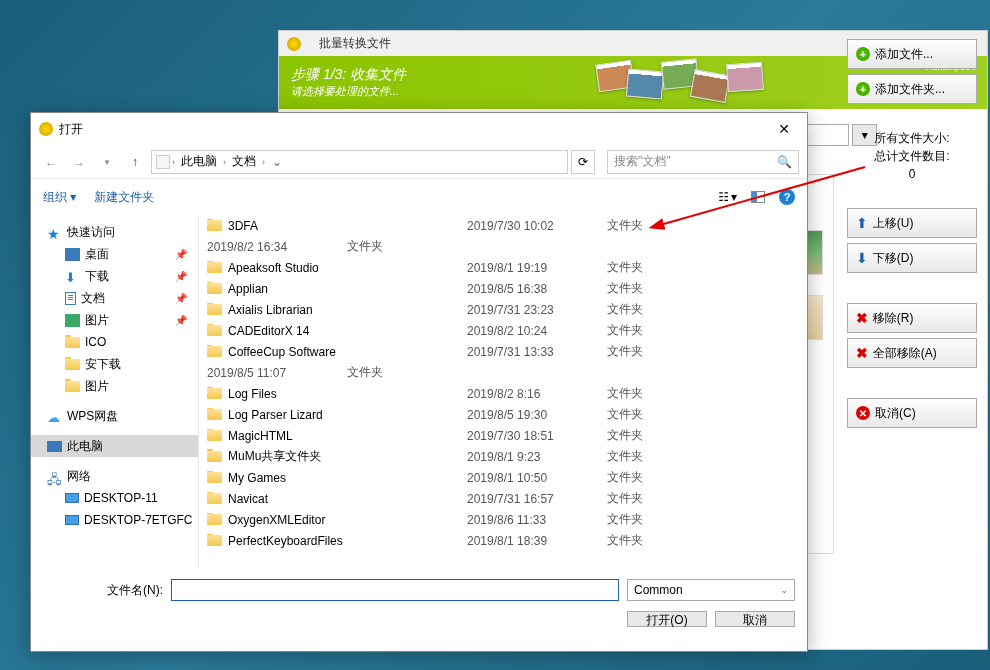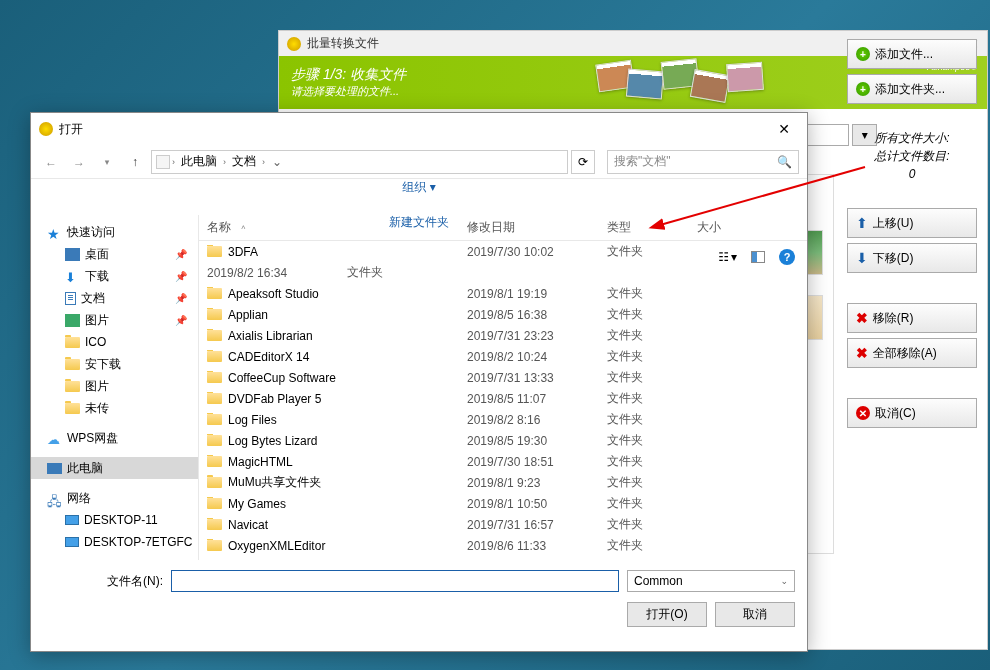--- a/index.html
+++ b/index.html
@@ -1,38 +1,38 @@
 <!DOCTYPE html>
 <html><head>
 <meta charset="utf-8">
 <style>
 * { margin: 0; padding: 0; box-sizing: border-box; font-family: "Microsoft YaHei", "Segoe UI", sans-serif; font-size: 12px; }
 body { width: 990px; height: 670px; background: linear-gradient(135deg, #1a5f7a 0%, #2a7a9a 50%, #1a5f7a 100%); position: relative; overflow: hidden; }
 
 
 .bg-window { position: absolute; left: 278px; top: 30px; width: 710px; height: 620px; background: #fff; border: 1px solid #ccc; }
-.bg-titlebar { height: 25px; background: #f0f0f0; display: flex; align-items: center; padding: 0 8px; gap: 6px; }
+.bg-titlebar { height: 25px; background: #f0f0f0; display: flex; align-items: center; padding: 0 8px; gap: 18px; }
 .bg-titlebar .title { flex: 1; color: #333; }
 .bg-banner { height: 53px; background: linear-gradient(90deg, #8bc400 0%, #a0d020 100%); display: flex; align-items: center; padding: 0 12px; position: relative; }
 .bg-banner-text { color: #fff; font-style: italic; font-size: 14px; }
 .bg-banner-sub { font-size: 11px; font-style: italic; }
 .bg-banner-brand { position: absolute; right: 10px; color: #fff; font-size: 20px; font-style: italic; font-weight: bold; }
 .bg-banner-brand .orange { color: #ff9900; }
 .bg-banner-brand .small { font-size: 9px; display: block; text-align: right; font-weight: normal; }
 .photo-strip { position: absolute; right: 200px; top: 2px; height: 48px; width: 200px; }
 .photo-strip .p { position:absolute; width:36px; height:28px; background:#fff; border:1px solid #ddd; box-shadow:0 1px 3px rgba(0,0,0,.3); }
 
 .bg-body { padding: 15px 25px 15px 15px; height: calc(100% - 78px); }
 .bg-dropdown { width: 555px; height:22px; border:1px solid #aaa; display:inline-block; vertical-align:top; }
 .bg-dd2 { width: 25px; height:22px; background:#e8e8e8; border:1px solid #aaa; display:inline-block; vertical-align:top; text-align:center; line-height:20px; }
 
 .side-panel { position: absolute; right: 0; top: 0; width: 150px; padding: 8px 0; }
 .side-btn { width: 130px; height: 30px; margin: 5px auto; background: linear-gradient(#fdfdfd, #e8e8e8); border: 1px solid #aaa; display: flex; align-items: center; padding: 0 8px; gap: 5px; cursor: pointer; }
 .side-btn:first-child { margin-top: 0; }
-.side-info { text-align: center; color: #000; font-size: 11px; margin: 25px 0; line-height: 1.5; font-style: italic; }
+.side-info { text-align: center; color: #000; font-size: 11px; margin: 25px 0; line-height: 1.5; }
 .side-spacer { height: 20px; }
 
 .preview-area { position: absolute; left: 0; top: 50px; width: 540px; height: 380px; border: 1px solid #ddd; }
 .preview-thumb { position: absolute; border: 1px solid #ddd; background: linear-gradient(#e8d5b0, #c8a878); }
 .preview-thumb.t1 { right: 10px; top: 55px; width: 60px; height: 45px; background: linear-gradient(#529b52, #7abb7a 50%, #c8b888); }
 .preview-thumb.t2 { right: 10px; top: 120px; width: 60px; height: 45px; background: linear-gradient(#f5e6c8, #e8d0a0); }
 
 .g-icon { width:14px; height:14px; border-radius:50%; display:inline-flex; align-items:center; justify-content:center; font-size:10px; font-weight:bold; color:#fff; }
 .g-add { background: radial-gradient(#6c0, #390); }
 .g-up { color:#1a5fa8; font-size:14px; }
@@ -52,21 +52,21 @@
 .nav-btn.act { color:#333; }
 .breadcrumb { flex: 1; height: 24px; border: 1px solid #ccc; display: flex; align-items: center; padding: 0 4px; gap: 2px; }
 .bc-icon { width:14px; height:14px; background:#f5f5f5; border:1px solid #ccc; }
 .bc-seg { padding: 0 4px; cursor:pointer; }
 .bc-chev { color:#666; font-size:9px; }
 .bc-drop { width:20px; text-align:center; color:#666; cursor:pointer; }
 .refresh { width: 24px; height:24px; border:1px solid #ccc; margin-left:-1px; display:flex; align-items:center; justify-content:center; cursor:pointer; }
 .search-box { width: 192px; height: 24px; border: 1px solid #ccc; margin-left: 8px; display:flex; align-items:center; padding:0 6px; color:#888; }
 .search-box .si { margin-left:auto; }
 
-.dlg-toolbar { height: 36px; display:flex; align-items:center; padding: 0 12px; gap:18px;flex-direction:column; }
+.dlg-toolbar { height: 36px; display:flex; align-items:center; padding: 0 12px; gap:18px; }
 .tb-link { color:#1a5fa8; cursor:pointer; }
 .tb-right { margin-left:auto; display:flex; align-items:center; gap:14px; }
 .view-btn { display:flex; align-items:center; gap:2px; cursor:pointer; }
 .help-icon { width:16px; height:16px; border-radius:50%; background:#1a80d8; color:#fff; display:flex; align-items:center; justify-content:center; font-size:11px; font-weight:bold; }
 
 .dlg-body { flex:1; display:flex; overflow:hidden; }
 .tree { width: 168px; border-right: 1px solid #e8e8e8; padding: 6px 0; overflow-y:auto; }
 .tree-item { height: 22px; display:flex; align-items:center; padding-left: 16px; gap:5px; cursor:pointer; }
 .tree-item.sub { padding-left: 34px; }
 .tree-item.sel { background:#d8d8d8; }
@@ -97,21 +97,21 @@
 .col-size { width: 80px; color:#555; }
 .sort-arrow { font-size:8px; color:#888; margin-left:4px; }
 
 .dlg-footer { padding: 10px 12px 14px; }
 .footer-row { display:flex; align-items:center; gap:8px; margin-bottom:10px; }
 .footer-row.r2 { justify-content:flex-end; }
 .fn-label { width: 120px; text-align:right; }
 .fn-input { flex:1; height:22px; border:1px solid #1a5fa8; padding:0 4px; }
 .fn-filter { width: 168px; height:22px; border:1px solid #aaa; padding:0 6px; display:flex; align-items:center; }
 .fn-filter .chev { margin-left:auto; color:#666; font-size:9px; }
-.dlg-btn { width:80px; height:25px; background:#e8e8e8; border:1px solid #aaa; cursor:pointer; }
+.dlg-btn { width:80px; height:16px; background:#e8e8e8; border:1px solid #aaa; cursor:pointer; }
 
 
 .watermark { position: absolute; pointer-events:none; opacity:.12; }
 .wm-shield { left: 390px; top: 310px; width: 80px; height: 95px; background:#333; border-radius: 12px 12px 40px 40px / 12px 12px 60px 60px; }
 .wm-circle { position:absolute; top:28px; left:22px; width:36px; height:36px; border:4px solid #fff; border-radius:50%; }
 .wm-text { left: 470px; top: 320px; font-size: 42px; font-weight:bold; color:#000; letter-spacing:4px; }
 .wm-sub { left: 470px; top: 370px; font-size: 18px; color:#000; letter-spacing:2px; }
 
 
 .arrow-svg { position:absolute; left: 640px; top: 155px; width: 250px; height: 80px; pointer-events:none; }
@@ -267,24 +267,20 @@
           <span>ICO</span>
         </div>
         <div class="tree-item sub">
           <span class="ti-icon ti-folder"></span>
           <span>安下载</span>
         </div>
         <div class="tree-item sub">
           <span class="ti-icon ti-folder"></span>
           <span>图片</span>
         </div>
-        <div class="tree-item sub">
-          <span class="ti-icon ti-folder"></span>
-          <span>未传</span>
-        </div>
         <div style="height: 8px;"></div>
         <div class="tree-item ">
           <span class="ti-icon ti-cloud">☁</span>
           <span>WPS网盘</span>
         </div>
         <div style="height: 8px;"></div>
         <div class="tree-item sel">
           <span class="ti-icon ti-pc"></span>
           <span>此电脑</span>
         </div>
@@ -296,29 +292,20 @@
         <div class="tree-item sub">
           <span class="ti-icon ti-mon"></span>
           <span>DESKTOP-11</span>
         </div>
         <div class="tree-item sub">
           <span class="ti-icon ti-mon"></span>
           <span>DESKTOP-7ETGFC</span>
         </div>
       </div>
     <div class="file-list">
-      <div class="fl-head">
-        <div class="col-name">
-            <span>名称</span>
-            <span class="sort-arrow">˄</span>
-          </div>
-        <div class="col-date">修改日期</div>
-        <div class="col-type">类型</div>
-        <div class="col-size">大小</div>
-      </div>
       <div class="fl-rows" id="rows">
           <div class="fl-row">
             <div class="col-name">
               <span class="ti-folder"></span>
               <span>3DFA</span>
             </div>
             <div class="col-date">2019/7/30 10:02</div>
             <div class="col-type">文件夹</div>
             <div class="col-size"></div>
           </div>
@@ -366,41 +353,37 @@
           <div class="fl-row">
             <div class="col-name">
               <span class="ti-folder"></span>
               <span>CoffeeCup Software</span>
             </div>
             <div class="col-date">2019/7/31 13:33</div>
             <div class="col-type">文件夹</div>
             <div class="col-size"></div>
           </div>
           <div class="fl-row">
-            <div class="col-name">
-              <span class="ti-folder"></span>
-              <span>DVDFab Player 5</span>
-            </div>
             <div class="col-date">2019/8/5 11:07</div>
             <div class="col-type">文件夹</div>
             <div class="col-size"></div>
           </div>
           <div class="fl-row">
             <div class="col-name">
               <span class="ti-folder"></span>
               <span>Log Files</span>
             </div>
             <div class="col-date">2019/8/2 8:16</div>
             <div class="col-type">文件夹</div>
             <div class="col-size"></div>
           </div>
           <div class="fl-row">
             <div class="col-name">
               <span class="ti-folder"></span>
-              <span>Log Bytes Lizard</span>
+              <span>Log Parser Lizard</span>
             </div>
             <div class="col-date">2019/8/5 19:30</div>
             <div class="col-type">文件夹</div>
             <div class="col-size"></div>
           </div>
           <div class="fl-row">
             <div class="col-name">
               <span class="ti-folder"></span>
               <span>MagicHTML</span>
             </div>

